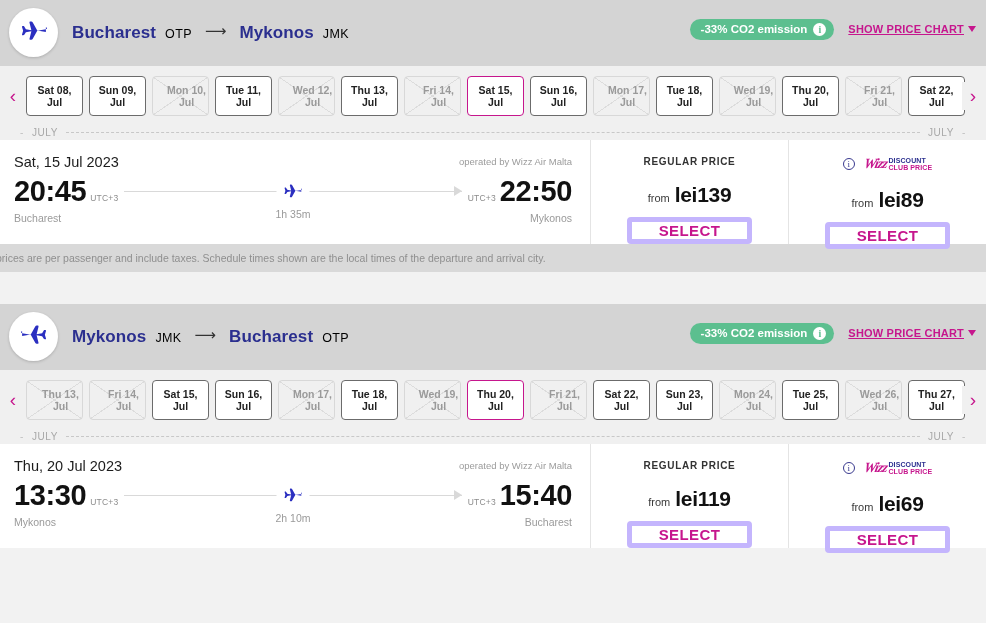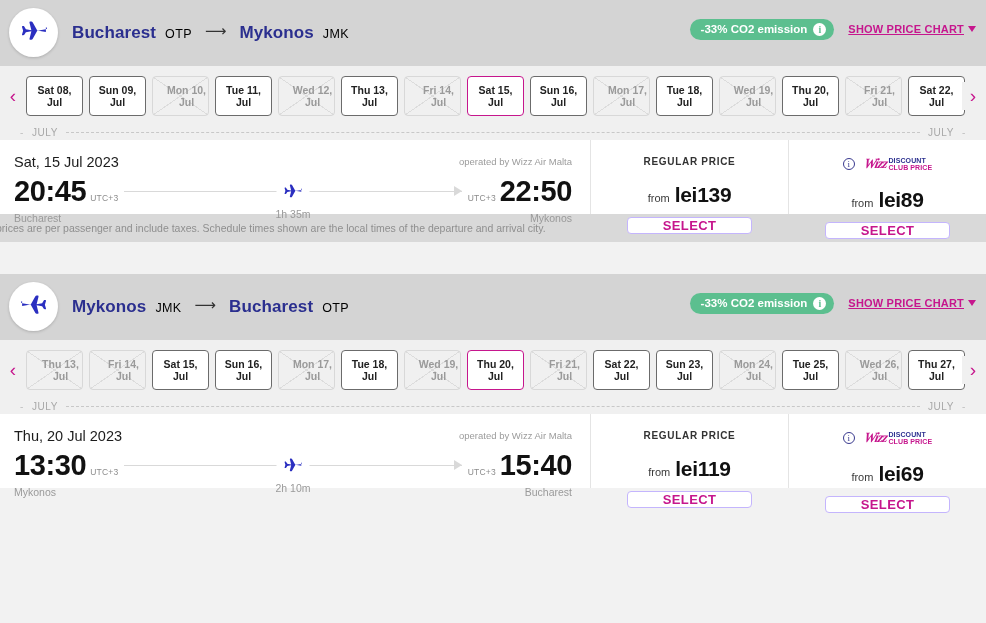--- a/index.html
+++ b/index.html
@@ -143,21 +143,21 @@
     flex: 1 1 auto;
     border-top: 1px dashed #c8c8c8;
     height: 0;
   }
   .month-line .tick { color: #c0c0c0; }
 
   
   .flight-row {
     background: #ffffff;
     display: flex;
-    height: 74px;
+    height: 104px;
     align-items: stretch;
   }
   .flight-info {
     flex: 0 0 590px;
     position: relative;
     padding: 14px 18px 0 14px;
   }
   .flight-date {
     font-size: 14.5px; color: #1c1c1c;
   }
@@ -260,24 +260,24 @@
   }
   .price-from { font-size: 11px; color: #3a3a3a; }
   .price-amt {
     font-size: 21px; font-weight: bold; color: #111;
     letter-spacing: -.3px;
   }
   .select-btn {
     margin-top: 10px;
     width: 125px; height: 32px;
     background: #fff;
-    border: 1px solid #c4b5fd;
+    border: 5px solid #c4b5fd;
     border-radius: 4px;
     color: #c6168d;
-    font-size: 13px; font-weight: bold;
+    font-size: 15px; font-weight: bold;
     letter-spacing: .4px;
     cursor: pointer;
     font-family: "Liberation Sans", sans-serif;
   }
 
   
   .disclaimer {
     background: #d9d9d9;
     height: 28px;
     display: flex; align-items: center;

